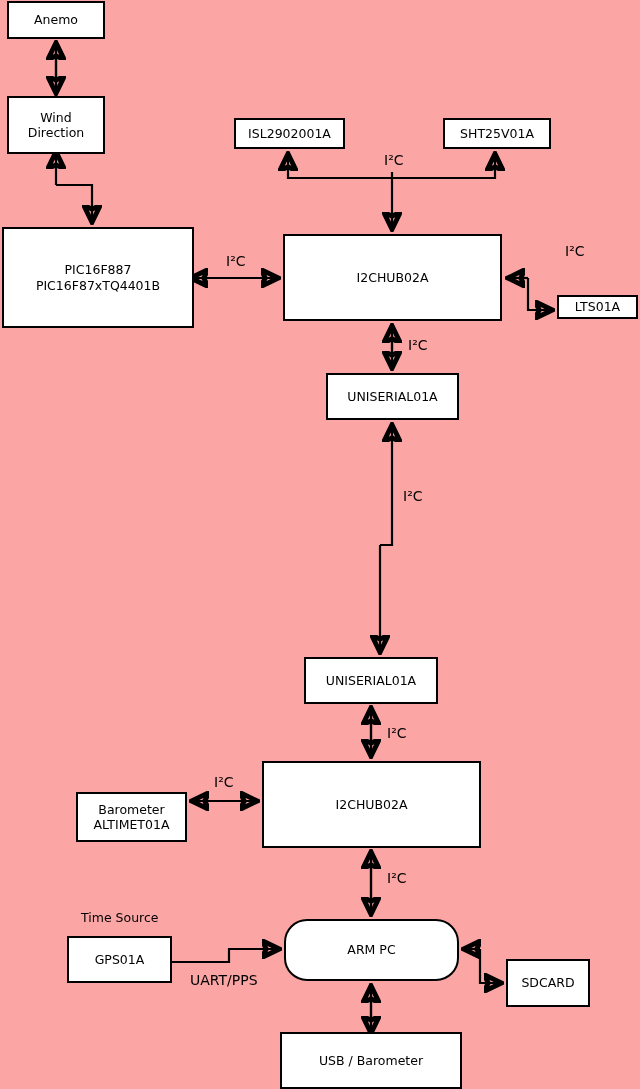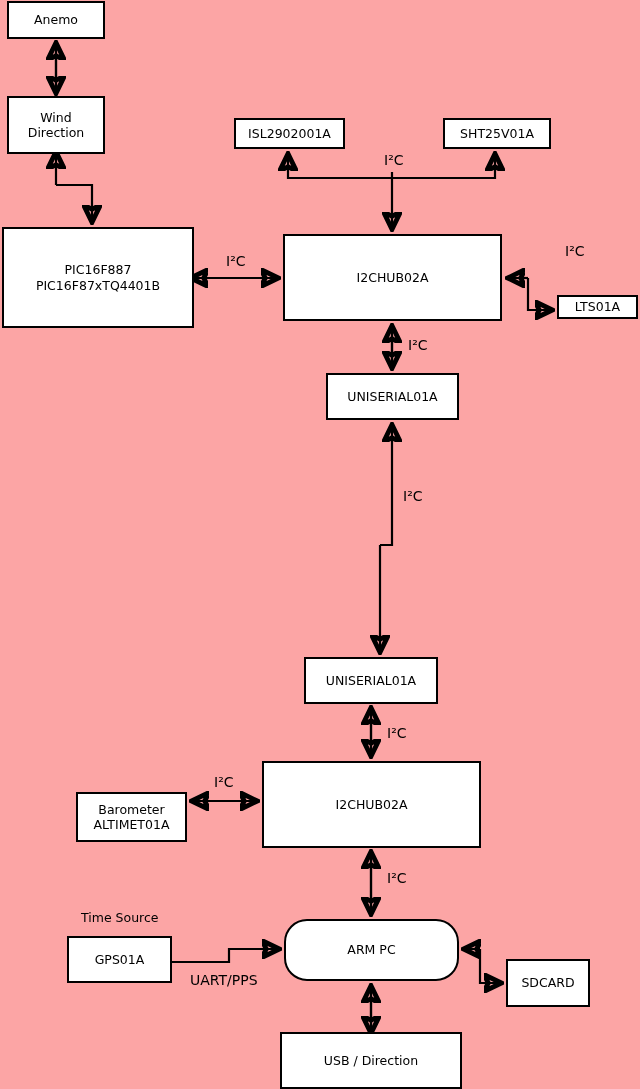--- a/index.html
+++ b/index.html
@@ -135,21 +135,21 @@
 ALTIMET01A</div>
 
   <div class="node" style="left:262px; top:761px; width:219px; height:87px;">I2CHUB02A</div>
 
   <div class="node" style="left:67px; top:936px; width:105px; height:47px;">GPS01A</div>
 
   <div class="node" style="left:284px; top:919px; width:175px; height:62px;border-radius:23px;">ARM PC</div>
 
   <div class="node" style="left:506px; top:959px; width:84px; height:48px;">SDCARD</div>
 
-  <div class="node" style="left:280px; top:1032px; width:182px; height:57px;">USB / Direction</div>
+  <div class="node" style="left:280px; top:1032px; width:182px; height:57px;">USB / Barometer</div>
 
   <div class="edge-label" style="left:226px; top:253px;">I²C</div>
 
   <div class="edge-label" style="left:384px; top:152px;">I²C</div>
 
   <div class="edge-label" style="left:565px; top:243px;">I²C</div>
 
   <div class="edge-label" style="left:408px; top:337px;">I²C</div>
 
   <div class="edge-label" style="left:403px; top:488px;">I²C</div>

